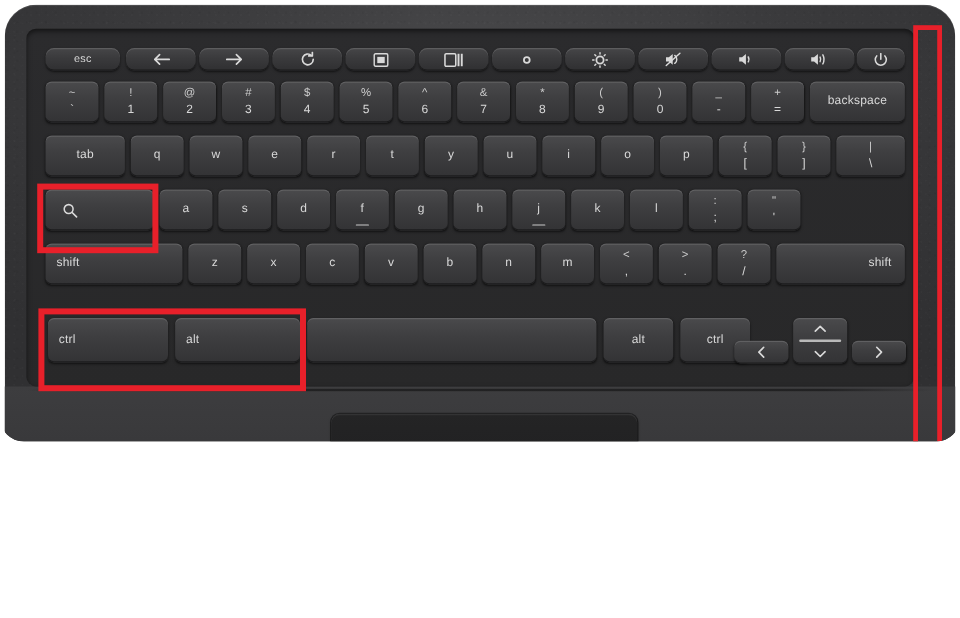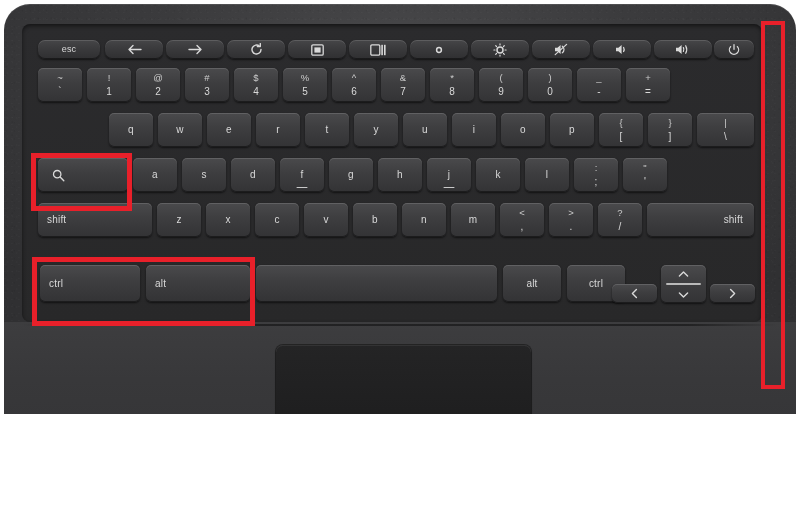--- a/index.html
+++ b/index.html
@@ -6,23 +6,24 @@
     margin: 0;
     padding: 0;
     background: #ffffff;
   }
   body {
     font-family: "Liberation Sans", sans-serif;
   }
   #stage {
     position: relative;
     width: 800px;
-    height: 414px;
+    height: 368px;
     background: #ffffff;
     overflow: hidden;
+    border-radius: 20px;
   }
 
   
   #laptop-body {
     position: absolute;
     left: 4px;
     top: 4px;
     width: 792px;
     height: 507px;
     border-radius: 26px;
@@ -348,21 +349,27 @@
     <span class="bot">0</span>
   </div>
   <div class="key dual" style="left:577px;top:68px;width:44px;height:34px;">
     <span class="top">_</span>
     <span class="bot">-</span>
   </div>
   <div class="key dual" style="left:626px;top:68px;width:44px;height:34px;">
     <span class="top">+</span>
     <span class="bot">=</span>
   </div>
-
+  <div class="key" style="left:675px;top:68px;width:79px;height:34px;">
+    <span class="lbl">backspace</span>
+  </div>
+
+  <div class="key" style="left:38px;top:113px;width:66px;height:34px;">
+    <span class="lbl">tab</span>
+  </div>
   <div class="key" style="left:109px;top:113px;width:44px;height:34px;">
     <span class="lbl">q</span>
   </div>
   <div class="key" style="left:158px;top:113px;width:44px;height:34px;">
     <span class="lbl">w</span>
   </div>
   <div class="key" style="left:207px;top:113px;width:44px;height:34px;">
     <span class="lbl">e</span>
   </div>
   <div class="key" style="left:256px;top:113px;width:44px;height:34px;">

